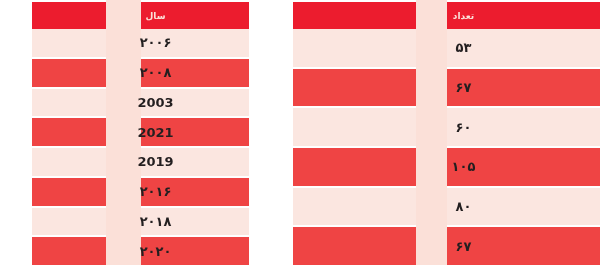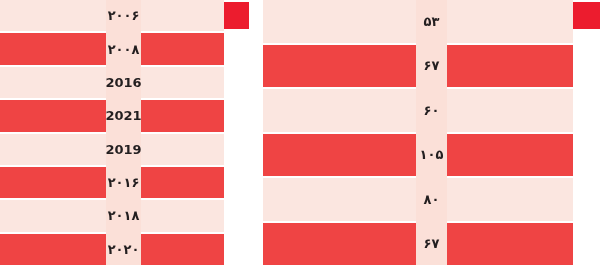--- a/index.html
+++ b/index.html
@@ -34,21 +34,22 @@
     overflow: hidden;
   }
   .panel-left  { width: 339px; }
   .panel-gap   { width: 10px; background: #ffffff; flex: 0 0 10px; }
   .panel-right { width: 251px; }
 
   .panel-inner {
     position: absolute;
     inset: 0;
     display: flex;
-    flex-direction: row;
+    flex-direction: column;
+    margin-left: 32px;
   }
 
   
   .thead {
     position: relative;
     height: 27px;
     flex: 0 0 27px;
     background: #ec1c2e;
     border-top: 2px solid #ffffff;
   }
@@ -182,21 +183,21 @@
       </div>
 
       <div class="tbody">
         <div class="row odd">
           <div class="cell-value">۲۰۰۶</div>
         </div>
         <div class="row even">
           <div class="cell-value">۲۰۰۸</div>
         </div>
         <div class="row odd">
-          <div class="cell-value">2016</div>
+          <div class="cell-value">2003</div>
         </div>
         <div class="row even">
           <div class="cell-value">2021</div>
         </div>
         <div class="row odd">
           <div class="cell-value">2019</div>
         </div>
         <div class="row even">
           <div class="cell-value">۲۰۱۶</div>
         </div>

